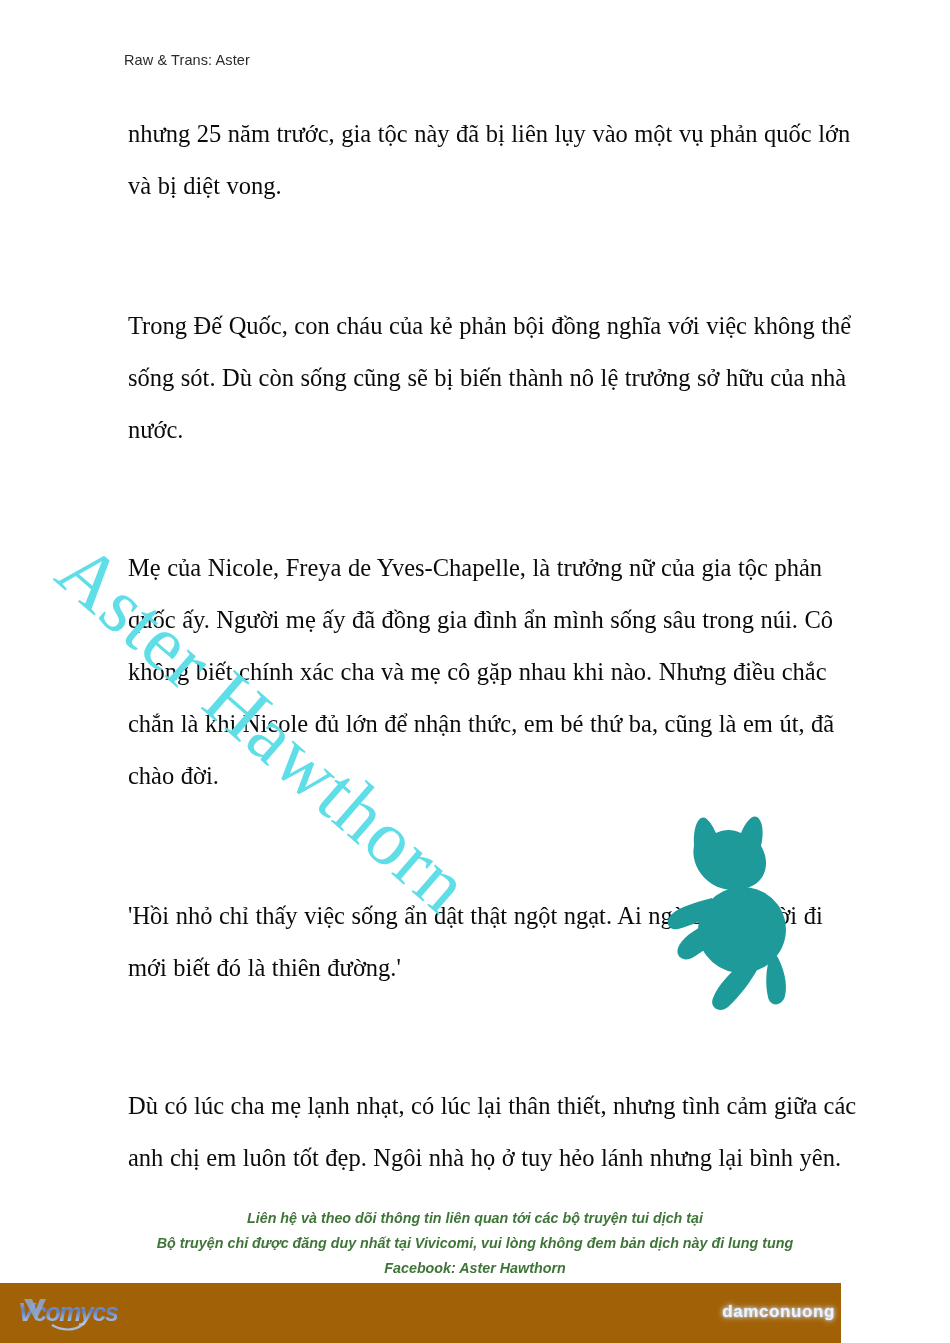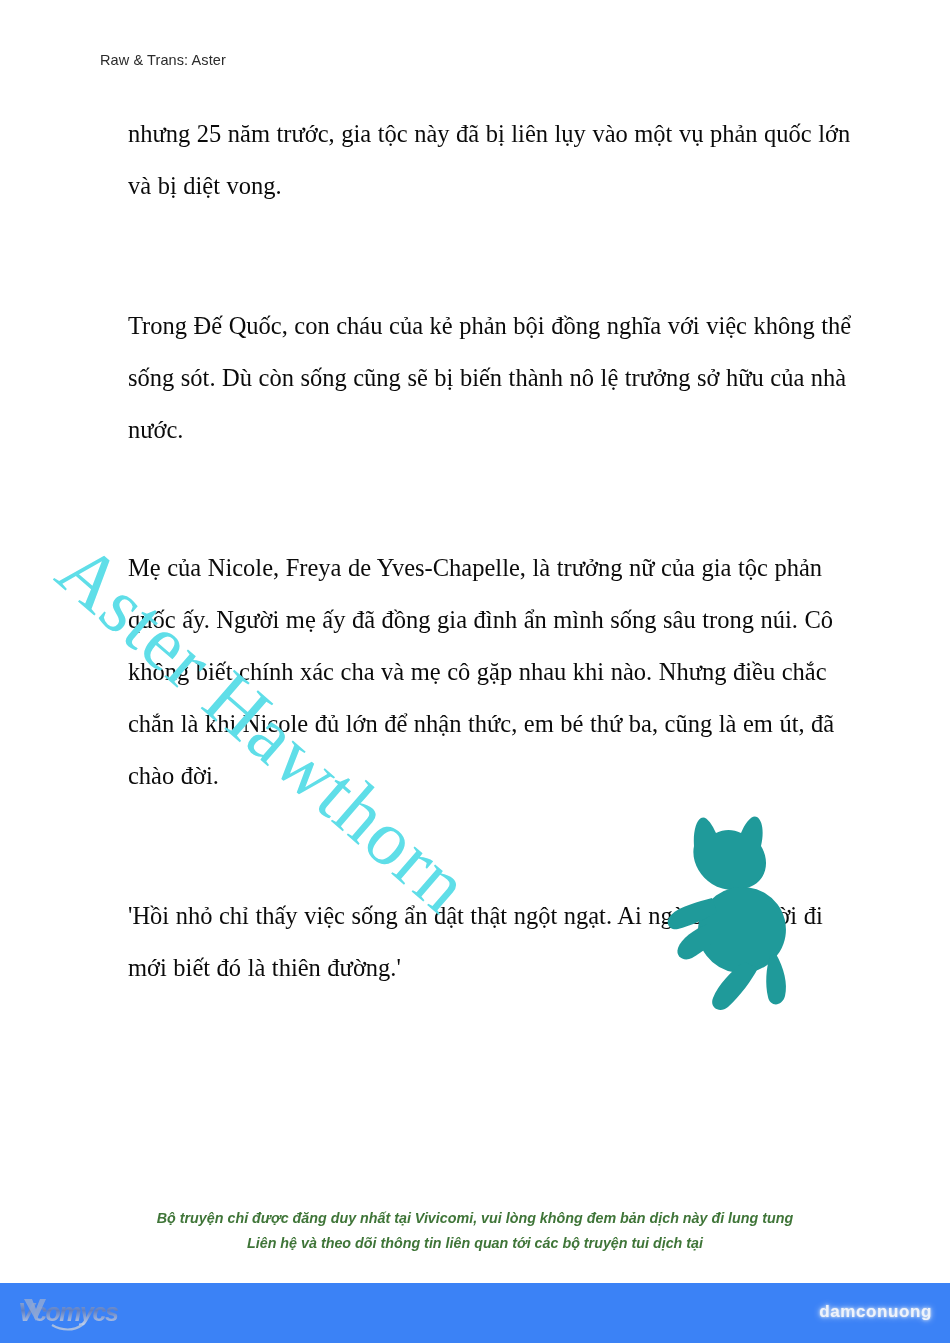--- a/index.html
+++ b/index.html
@@ -19,21 +19,21 @@
     position: relative;
     width: 950px;
     height: 1343px;
     background: #ffffff;
     overflow: hidden;
   }
 
   
   .header {
     position: absolute;
-    left: 100px;
+    left: 124px;
     top: 52px;
     font-family: "Liberation Sans", sans-serif;
     font-size: 14.5px;
     color: #2b2b2b;
     letter-spacing: 0.1px;
     white-space: nowrap;
   }
 
   
   .content {
@@ -108,35 +108,35 @@
     line-height: 25px;
     color: #3f7538;
     white-space: nowrap;
   }
 
   
   .bottom-bar {
     position: absolute;
     left: 0;
     bottom: 0;
-    width: 950px;
+    width: 841px;
     height: 60px;
-    background: #3b82f6;
+    background: #a16207;
   }
   .brand-logo {
     position: absolute;
     left: 12px;
     top: 8px;
     width: 150px;
     height: 44px;
   }
   .brand-logo svg { display: block; }
   .site-tag {
     position: absolute;
-    right: 18px;
+    right: 6px;
     top: 19px;
     font-family: "Liberation Sans", sans-serif;
     font-weight: bold;
     font-size: 17px;
     letter-spacing: 0.6px;
     color: #eef3fb;
     text-shadow:
       0 0 1px #b9ccea,
       0 0 3px #ccdcf3,
       0 0 6px #dce8f8;
@@ -151,20 +151,21 @@
 
   <div class="content">
     <p class="para">nhưng 25 năm trước, gia tộc này đã bị liên lụy vào một vụ phản quốc lớn và bị diệt vong.</p>
     <div class="gap-1"></div>
     <p class="para">Trong Đế Quốc, con cháu của kẻ phản bội đồng nghĩa với việc không thể sống sót. Dù còn sống cũng sẽ bị biến thành nô lệ trưởng sở hữu của nhà nước.</p>
     <div class="gap-2"></div>
     <p class="para">Mẹ của Nicole, Freya de Yves-Chapelle, là trưởng nữ của gia tộc phản quốc ấy. Người mẹ ấy đã đồng gia đình ẩn mình sống sâu trong núi. Cô không biết chính xác cha và mẹ cô gặp nhau khi nào. Nhưng điều chắc chắn là khi Nicole đủ lớn để nhận thức, em bé thứ ba, cũng là em út, đã chào đời.</p>
     <div class="gap-3"></div>
     <p class="para">'Hồi nhỏ chỉ thấy việc sống ẩn dật thật ngột ngạt. Ai ngờ sau khi rời đi mới biết đó là thiên đường.'</p>
     <div class="gap-4"></div>
+    <p class="para">Dù có lúc cha mẹ lạnh nhạt, có lúc lại thân thiết, nhưng tình cảm giữa các anh chị em luôn tốt đẹp. Ngôi nhà họ ở tuy hẻo lánh nhưng lại bình yên.</p>
   </div>
 
   <div class="watermark">
     <div class="watermark-text">Aster Hawthorn</div>
   </div>
 
   <div class="cat">
     <svg viewBox="0 0 140 200" xmlns="http://www.w3.org/2000/svg" aria-hidden="true">
       <g fill="#1f9a9a">
 
@@ -186,22 +187,23 @@
         <path d="M84 150 C72 158 58 173 53 186 C49 196 60 202 68 195
                  C80 184 92 168 98 156 Z"></path>
 
         <path d="M116 142 C124 156 128 172 125 184 C122 195 110 195 108 185
                  C105 172 106 156 110 144 Z"></path>
       </g>
     </svg>
   </div>
 
   <div class="footer-credit">
+    <div class="footer-line">Liên hệ và theo dõi thông tin liên quan tới các bộ truyện tui dịch tại</div>
     <div class="footer-line">Bộ truyện chỉ được đăng duy nhất tại Vivicomi, vui lòng không đem bản dịch này đi lung tung</div>
-    <div class="footer-line">Liên hệ và theo dõi thông tin liên quan tới các bộ truyện tui dịch tại</div>
+    <div class="footer-line">Facebook: Aster Hawthorn</div>
   </div>
 
   <div class="bottom-bar">
     <div class="brand-logo">
       <svg viewBox="0 0 150 44" width="150" height="44" xmlns="http://www.w3.org/2000/svg" aria-hidden="true">
         <defs>
           <linearGradient id="lg" x1="0" y1="0" x2="0" y2="1">
             <stop offset="0%" stop-color="#9fb5dd"></stop>
             <stop offset="45%" stop-color="#5f7fc2"></stop>
             <stop offset="100%" stop-color="#c8d6ee"></stop>

